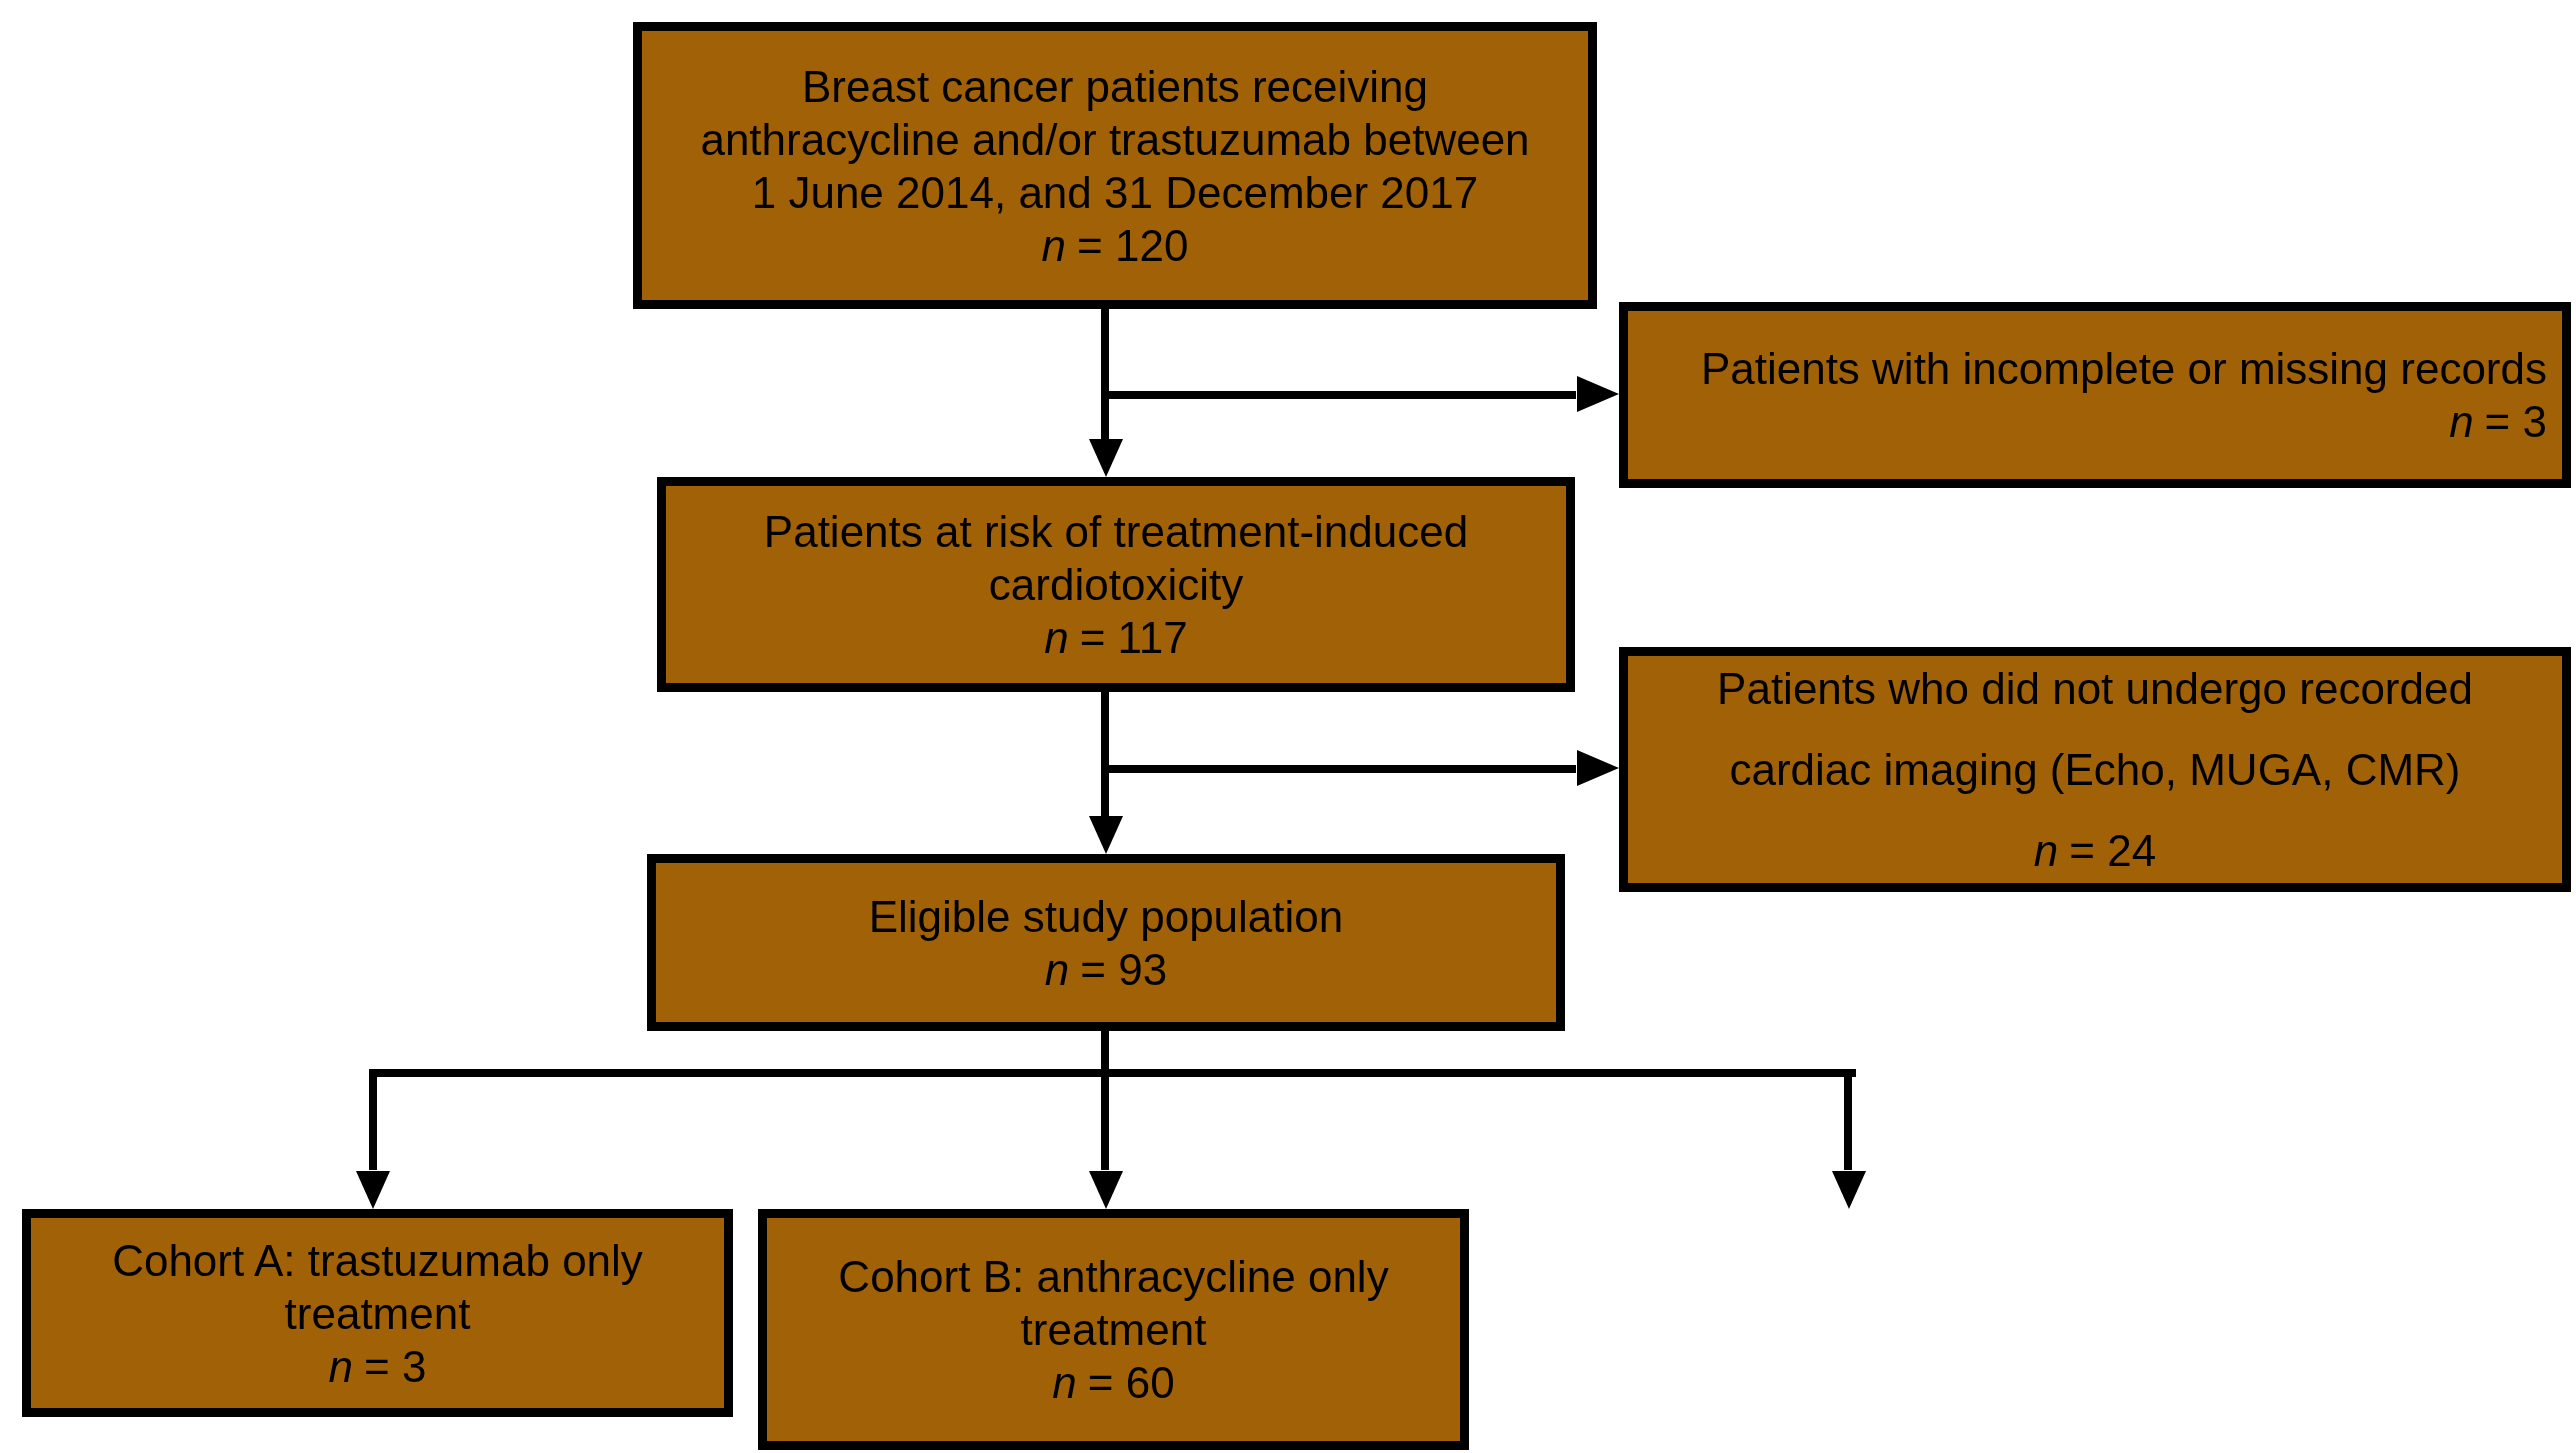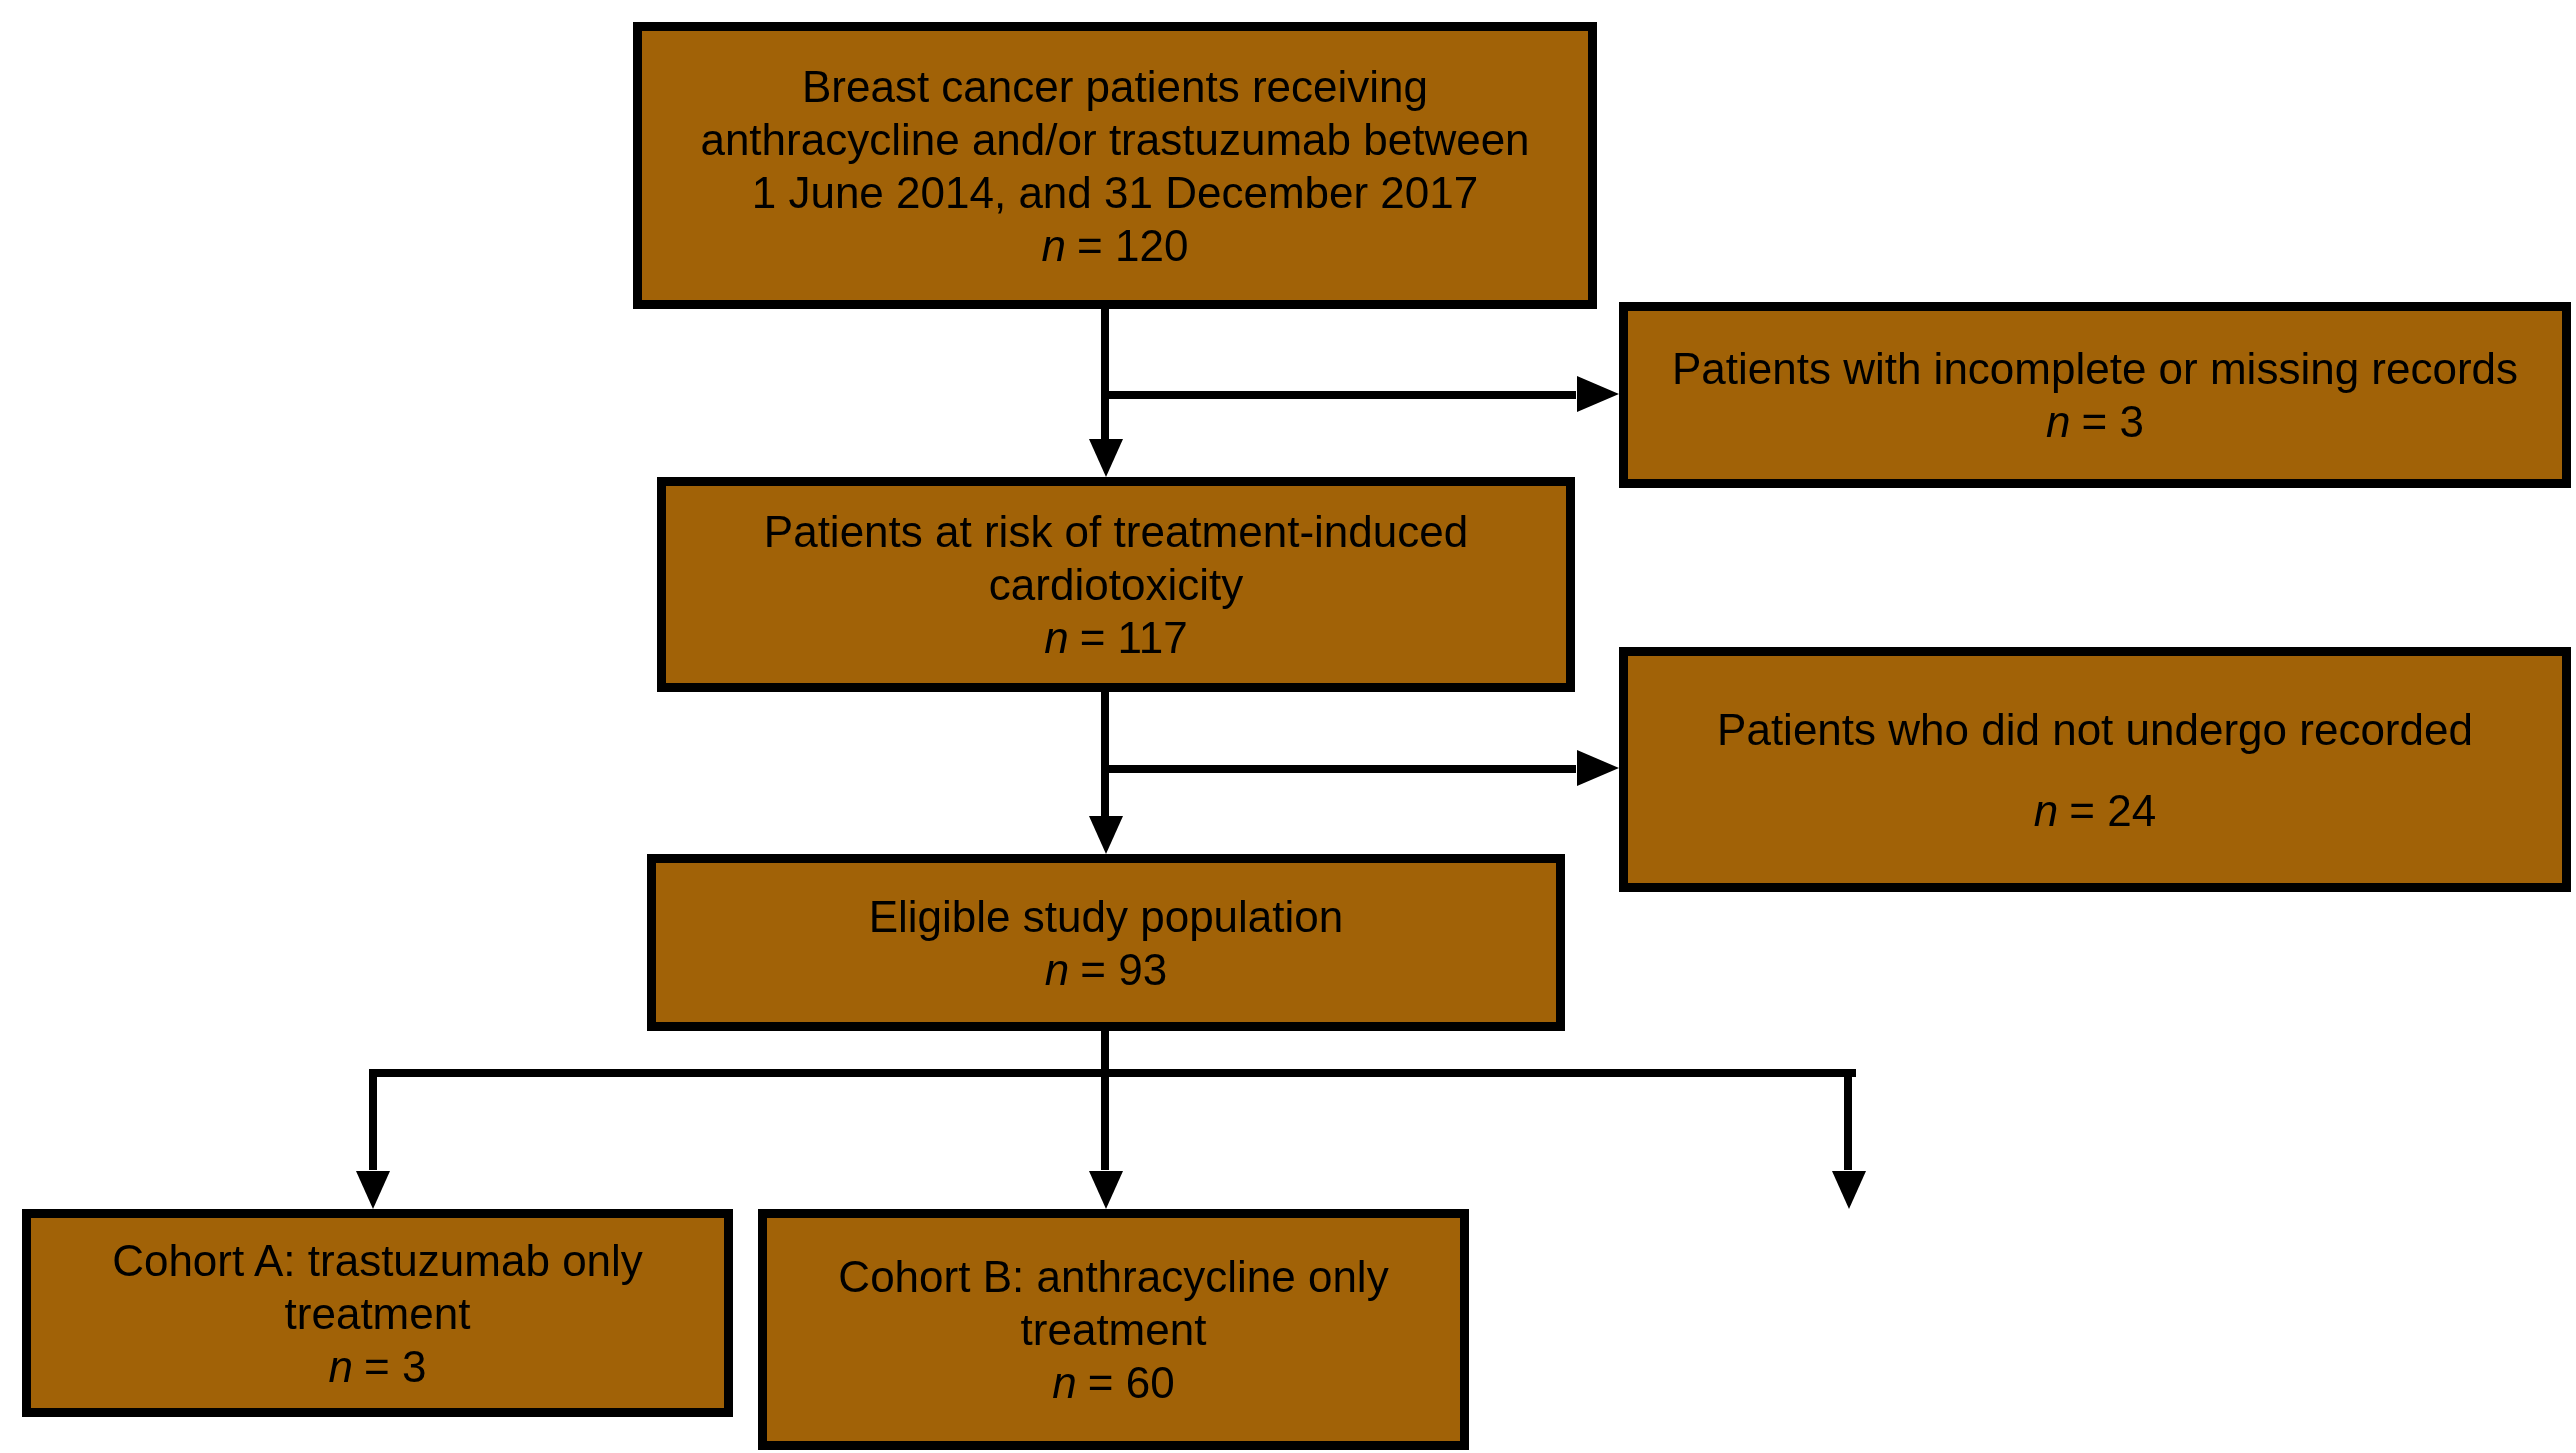--- a/index.html
+++ b/index.html
@@ -67,33 +67,34 @@
 
 <div id="figure">
 
   <div class="box" style="left:633px; top:22px; width:964px; height:287px;">
     <div class="tline">Breast cancer patients receiving</div>
     <div class="tline">anthracycline and/or trastuzumab between</div>
     <div class="tline">1 June 2014, and 31 December 2017</div>
     <div class="tline nline"><i>n</i><span class="nv">= 120</span></div>
   </div>
 
-  <div class="box" style="left:1619px; top:302px; width:952px; height:186px;">
+  <div class="box" style="left:1619px; top:302px; width:952px; height:186px;align-items:flex-end;">
     <div class="tline">Patients with incomplete or missing records</div>
     <div class="tline nline"><i>n</i><span class="nv">= 3</span></div>
   </div>
 
   <div class="box" style="left:657px; top:477px; width:918px; height:215px;">
     <div class="tline">Patients at risk of treatment-induced</div>
     <div class="tline">cardiotoxicity</div>
     <div class="tline nline"><i>n</i><span class="nv">= 117</span></div>
   </div>
 
   <div class="box" style="left:1619px; top:647px; width:952px; height:245px;gap:28px;">
     <div class="tline">Patients who did not undergo recorded</div>
+    <div class="tline">cardiac imaging (Echo, MUGA, CMR)</div>
     <div class="tline nline"><i>n</i><span class="nv">= 24</span></div>
   </div>
 
   <div class="box" style="left:647px; top:854px; width:918px; height:177px;">
     <div class="tline">Eligible study population</div>
     <div class="tline nline"><i>n</i><span class="nv">= 93</span></div>
   </div>
 
   <div class="box" style="left:22px; top:1209px; width:711px; height:208px;text-align:center;">
     <div class="tline">Cohort A: trastuzumab only</div>

